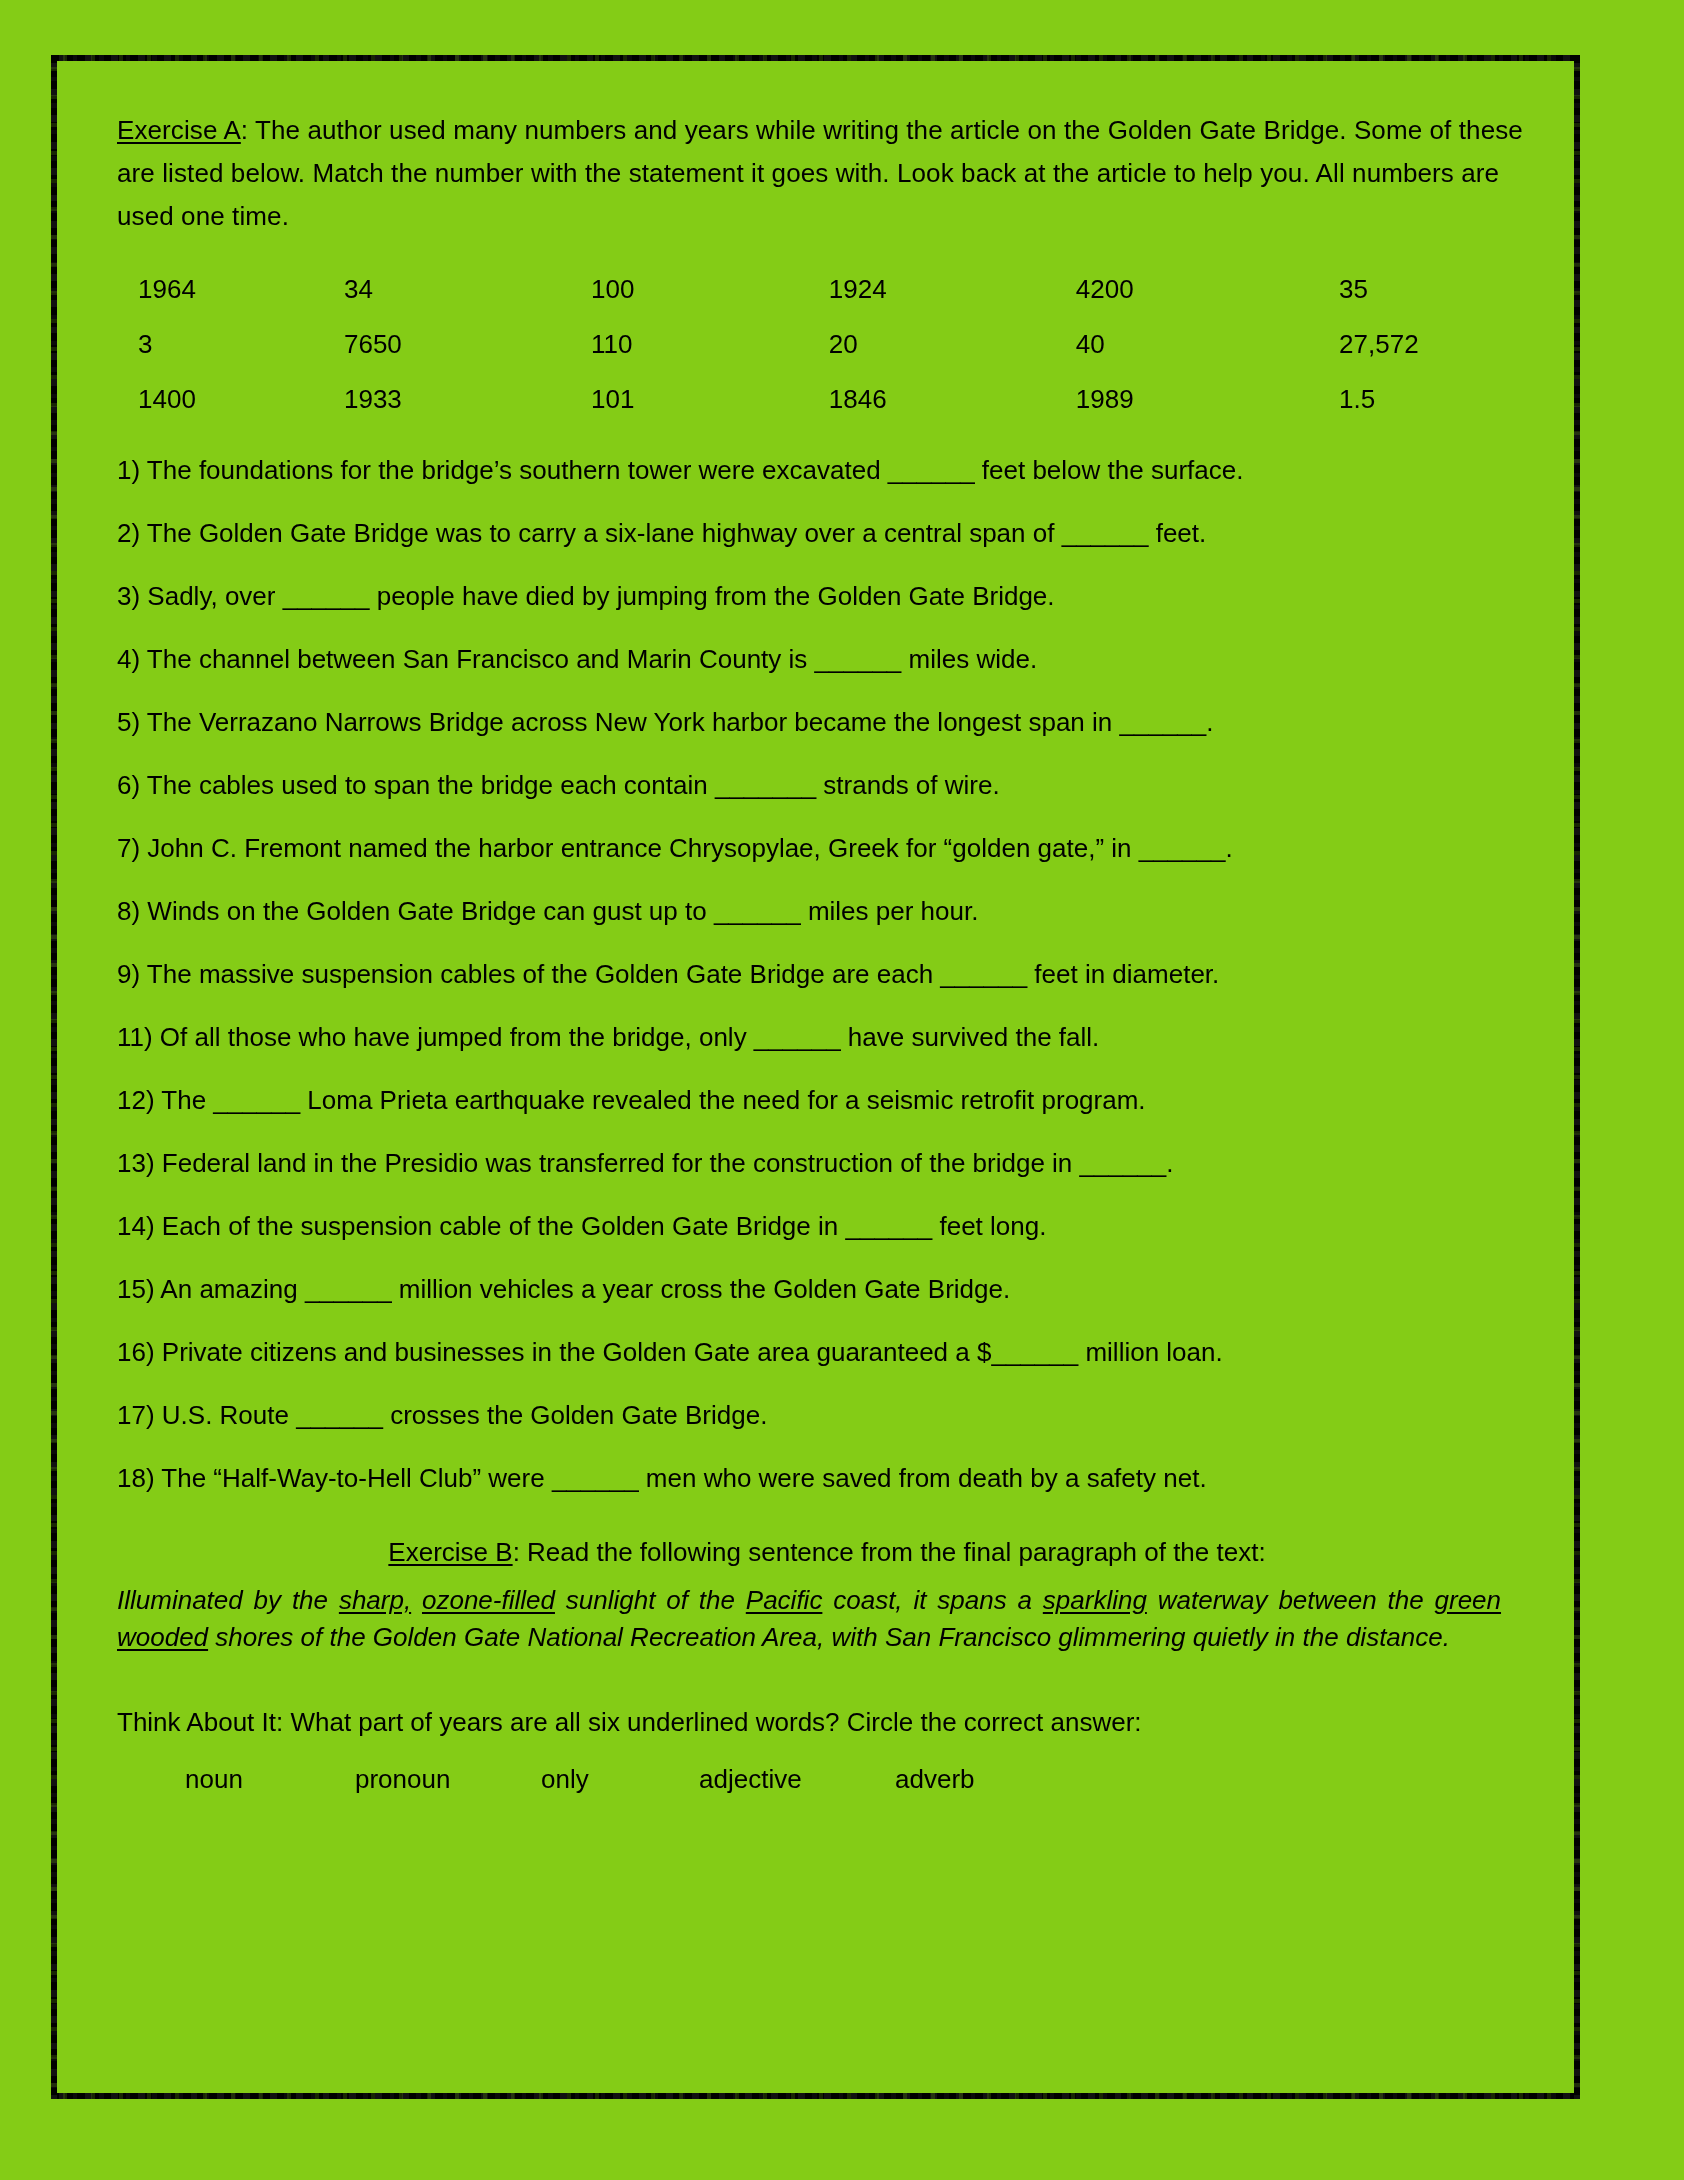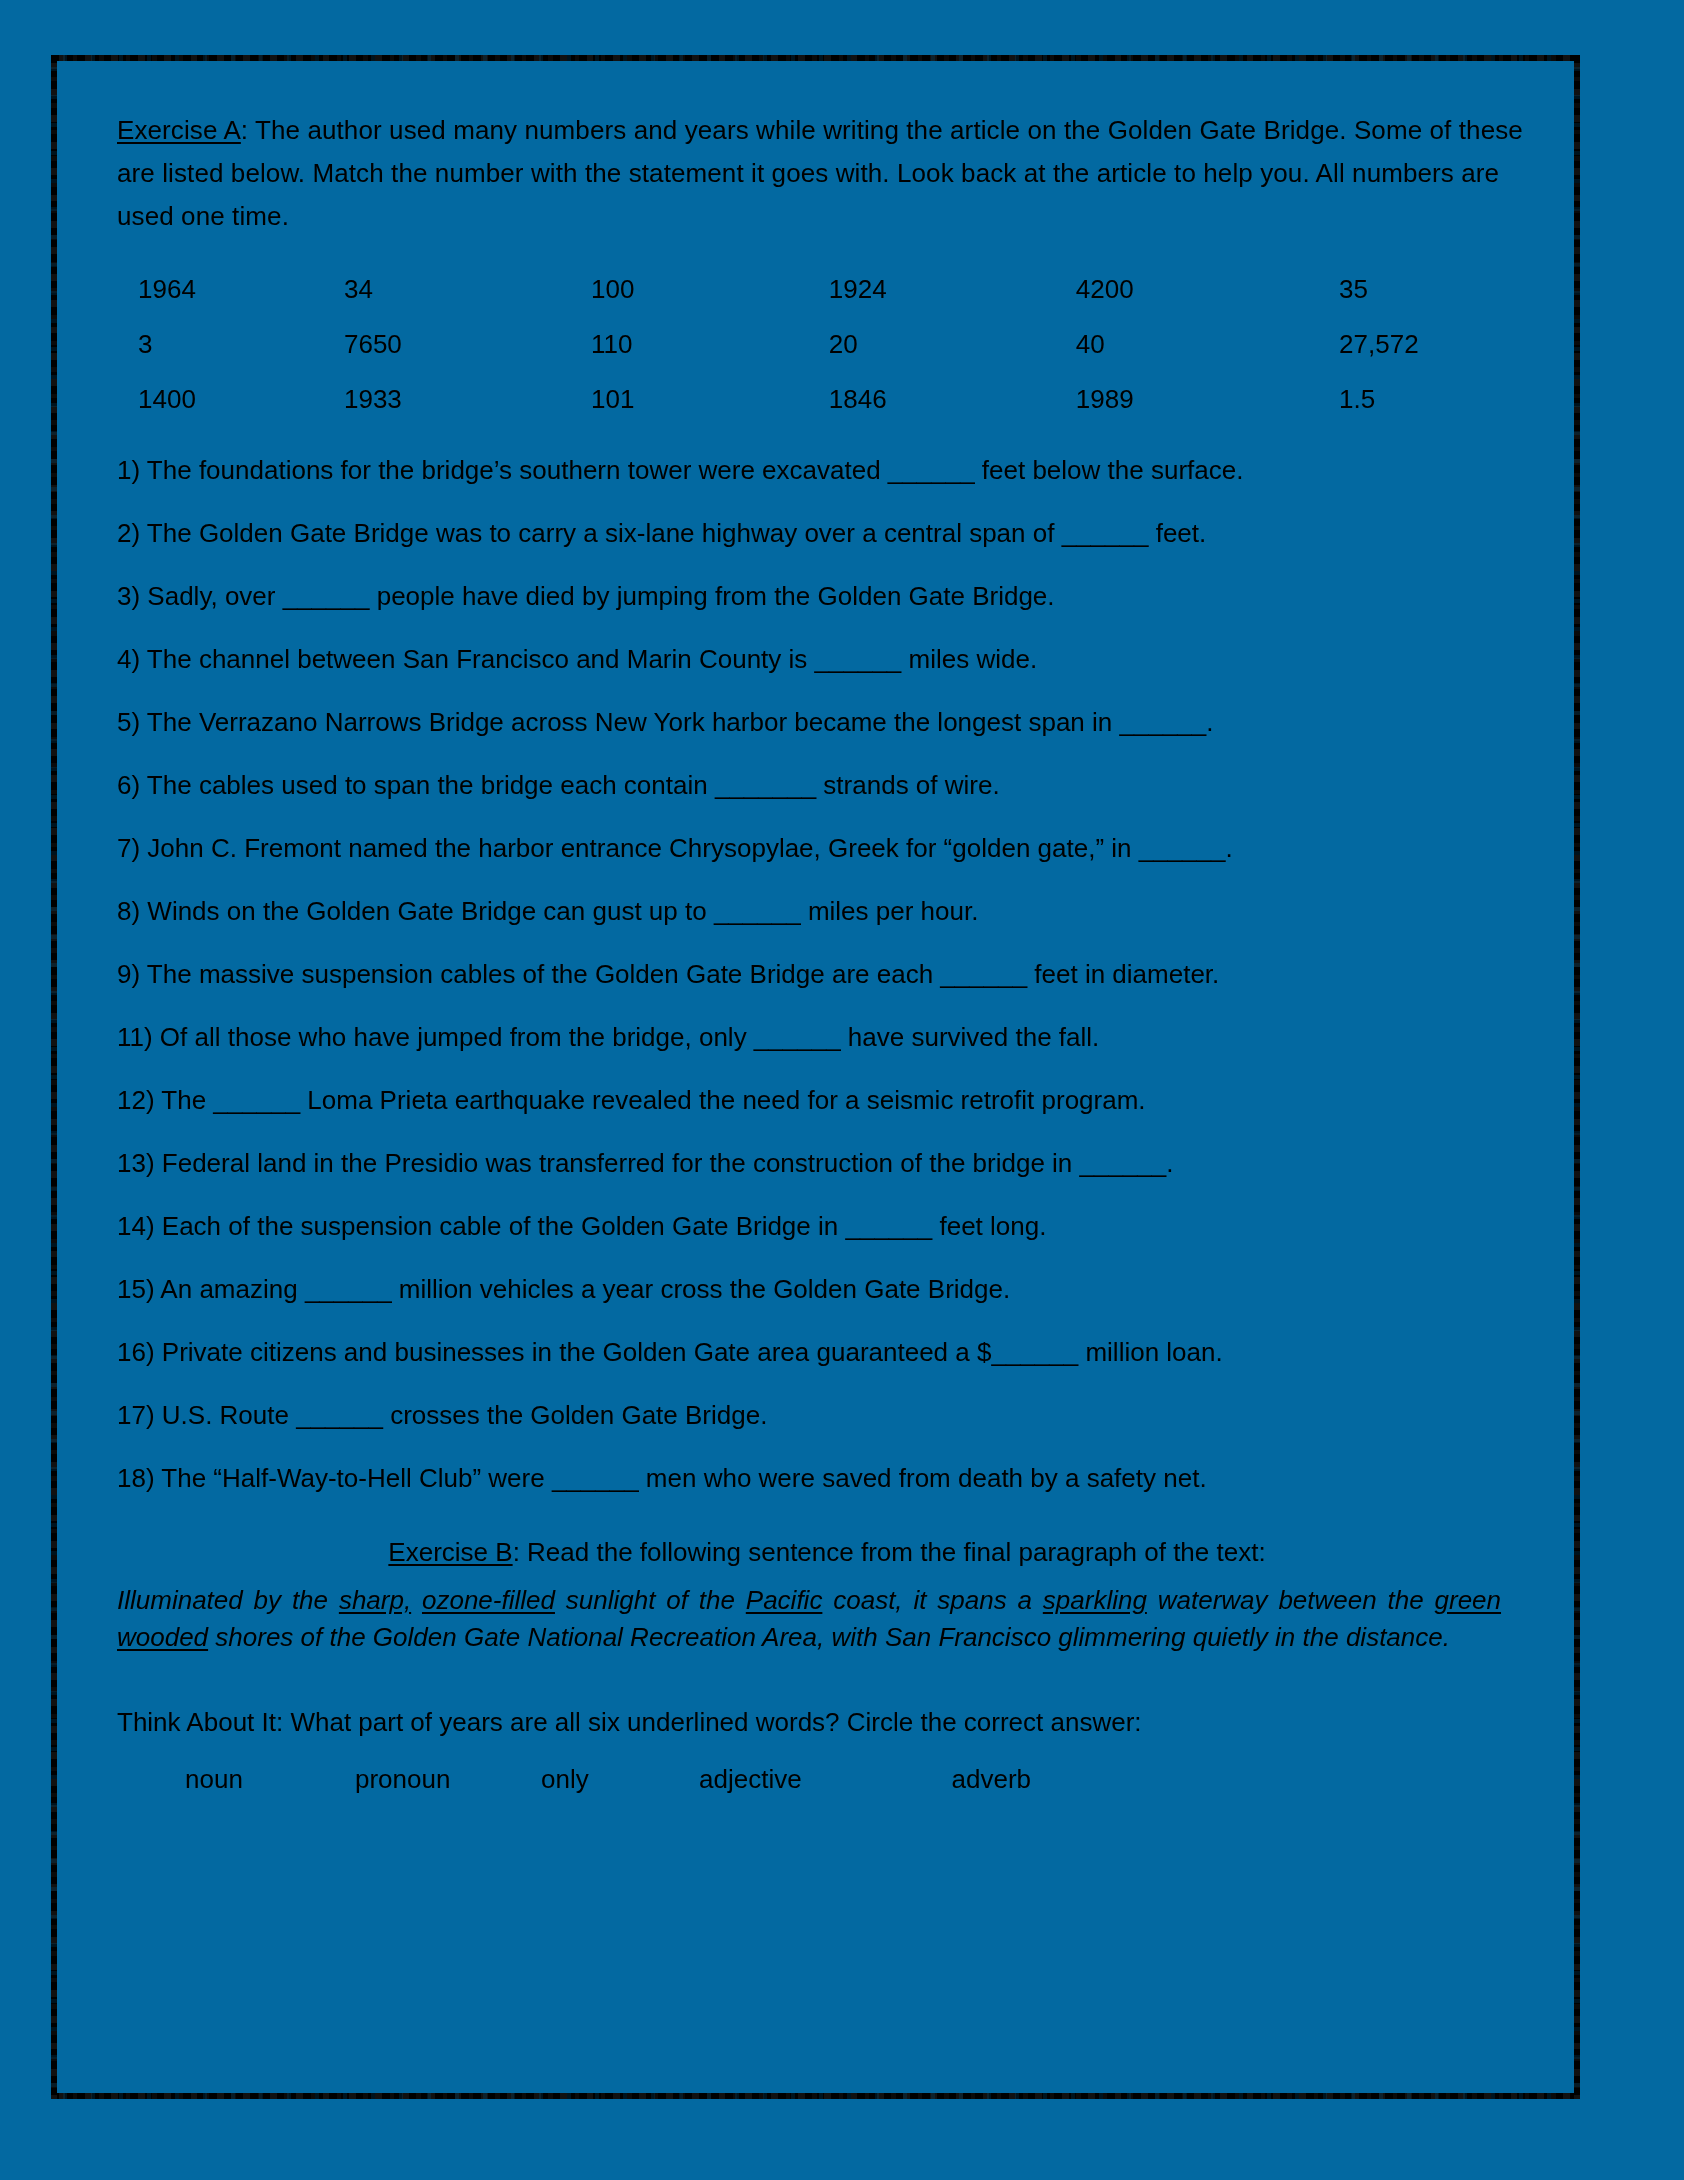--- a/index.html
+++ b/index.html
@@ -12,21 +12,21 @@
     height: 2181px;
     font-family: "Liberation Sans", sans-serif;
     color: #000000;
     overflow: hidden;
   }
 
   .page {
     position: relative;
     width: 1685px;
     height: 2181px;
-    background: #0369a1;
+    background: #84cc16;
   }
 
   
   .frame {
     position: absolute;
     left: 51px;
     top: 55px;
     width: 1529px;
     height: 2044px;
     box-sizing: border-box;
@@ -164,21 +164,21 @@
     margin-top: 20.4px;
     padding-left: 68px;
     font-size: 26px;
     line-height: 37px;
   }
   .choices span { display: inline-block; }
   .choices .c0 { width: 170px; }
   .choices .c1 { width: 186px; }
   .choices .c2 { width: 158px; }
   .choices .c3 { width: 196px; }
-  .choices .c4 { width: 136px; text-align: right; }
+  .choices .c4 { width: 136px; }
 </style>
 </head>
 <body>
 
 <div class="page">
 
   <div class="frame">
     <div class="frame-edge frame-top"></div>
     <div class="frame-edge frame-bottom"></div>
     <div class="frame-edge frame-left"></div>

